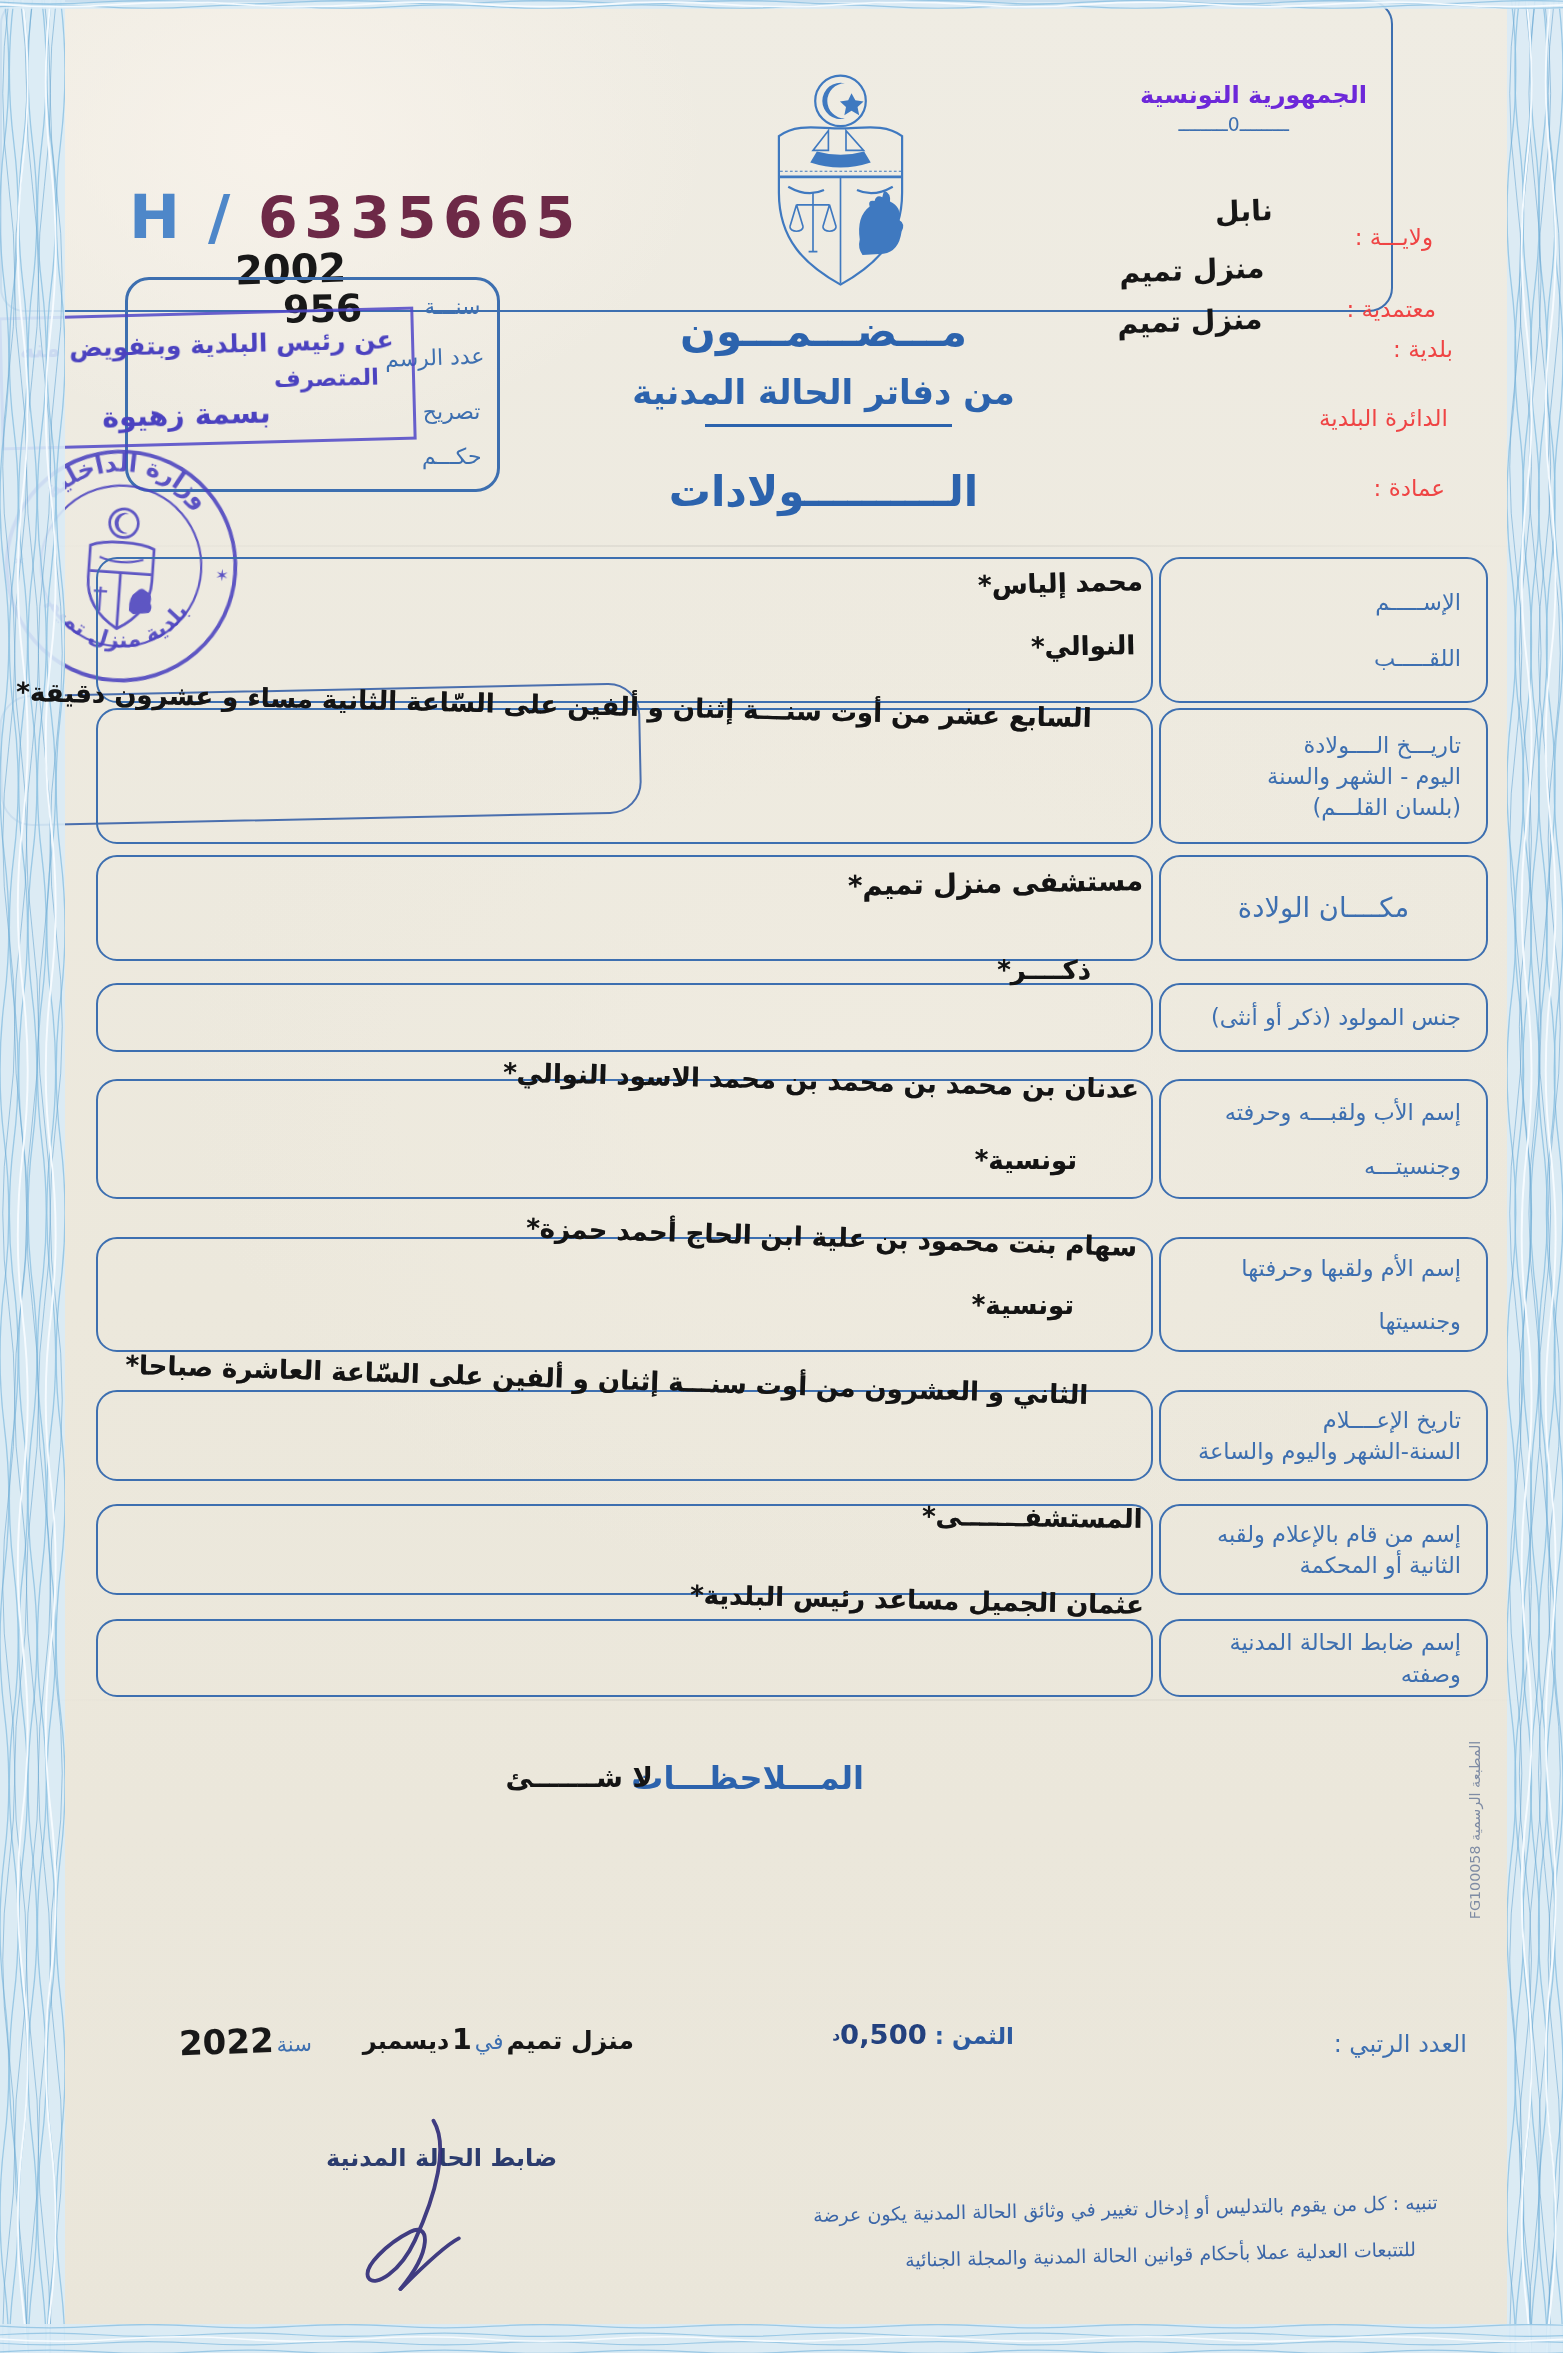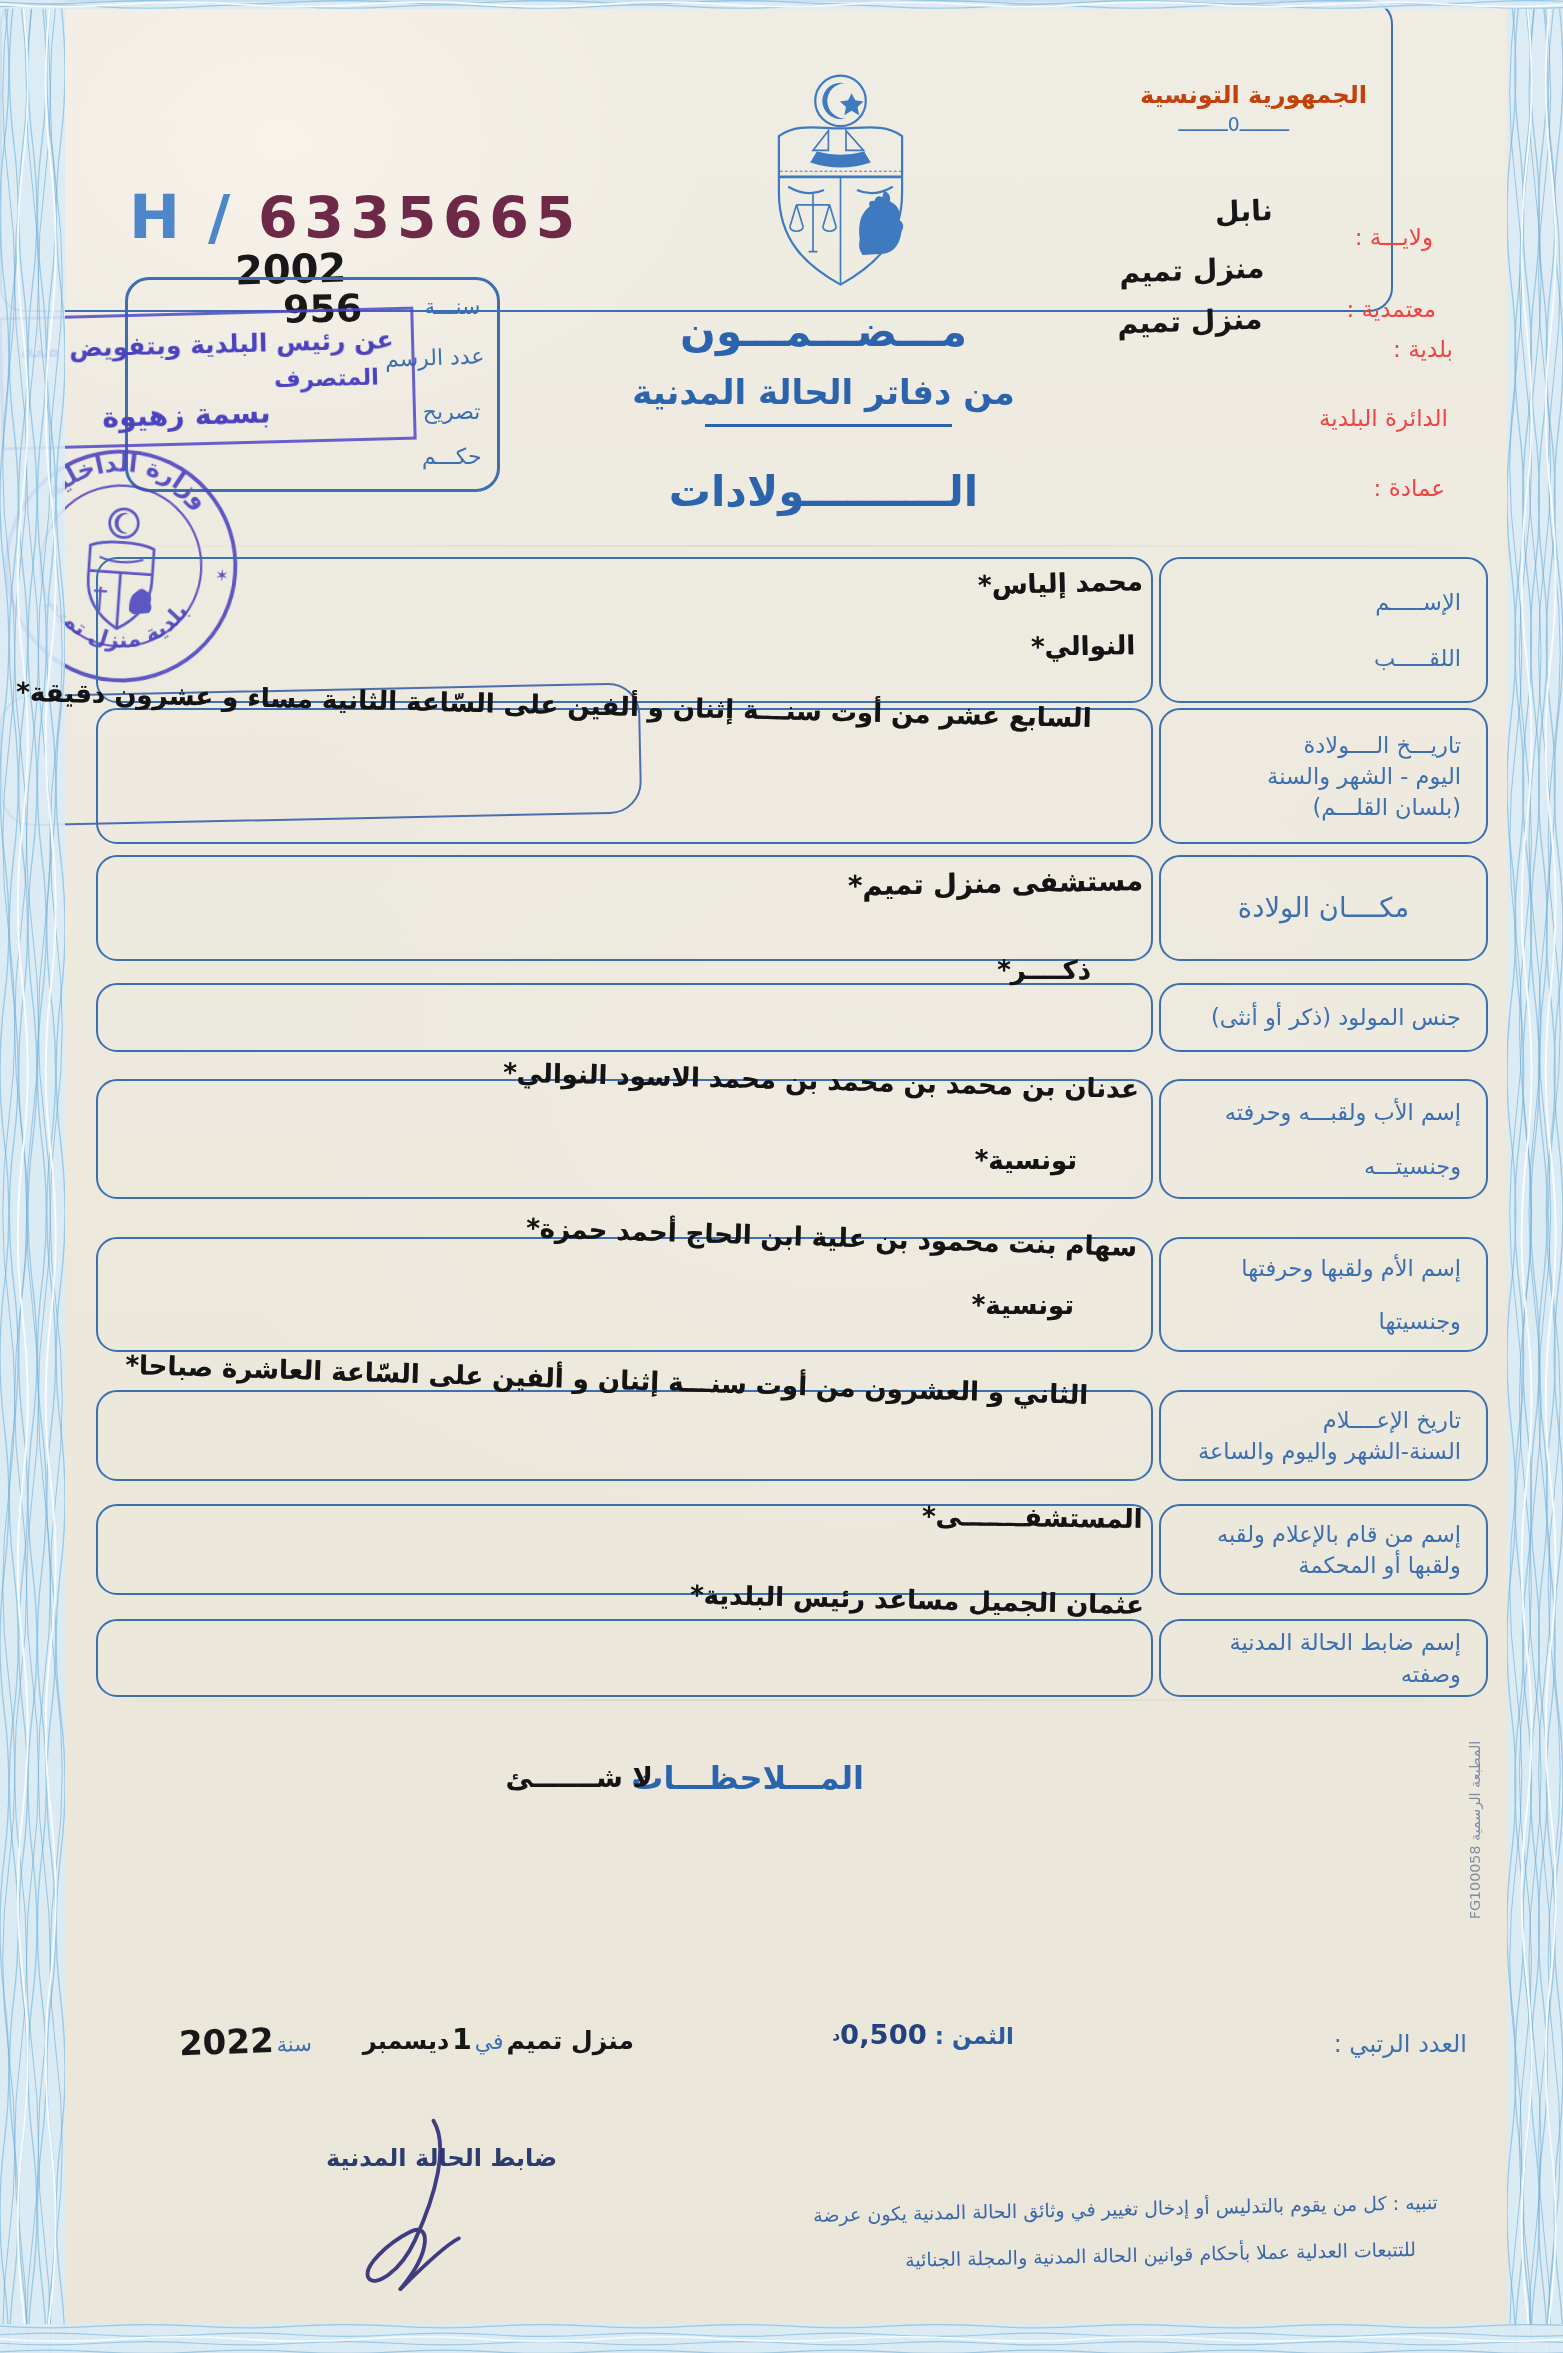--- a/index.html
+++ b/index.html
@@ -13,21 +13,21 @@
   }
   .abs{position:absolute;}
   .rtl{direction:rtl;unicode-bidi:isolate;}
   
   .band{position:absolute;z-index:1;}
   #band-left{left:0;top:0;width:65px;height:2354px;}
   #band-right{right:0;top:0;width:56px;height:2354px;}
   #band-top{left:0;top:0;width:1563px;height:8.8px;}
   #band-bottom{left:0;bottom:0;width:1563px;height:30px;}
   
-  .republic{right:196px;top:81px;font-size:24px;font-weight:bold;color:#c2410c;}
+  .republic{right:196px;top:81px;font-size:24px;font-weight:bold;color:#6d28d9;}
   .hdr-divider{right:274px;top:114px;font-size:18.7px;color:#3d6fb0;letter-spacing:1.1px;}
   .serial{left:129px;top:181px;font-size:61px;font-weight:bold;color:#4e87c9;letter-spacing:3.3px;}
   .serial .num{color:#6d2947;font-size:57px;letter-spacing:6.6px;font-weight:600;}
   .yr2002{left:235px;top:246px;font-size:40px;font-weight:bold;color:#181818;transform:rotate(-1.5deg);}
   .act956{left:283px;top:287px;font-size:38px;font-weight:bold;color:#181818;transform:rotate(-1deg);}
   .registry-box{left:125px;top:277px;width:369px;height:209px;border:3.3px solid #3d6fb0;border-radius:24px;}
   .registry-box span{position:absolute;font-size:22px;color:#3d6fb0;white-space:nowrap;}
   .rb-year{right:16.5px;top:14.3px;}
   .rb-act{right:13px;top:65px;transform:rotate(-2deg);}
   .rb-decl{right:16.5px;top:119px;}
@@ -254,21 +254,21 @@
   </div>
 <div class="lb r6">
     <div class="lb-inner g-sm">
   <span>تاريخ الإعــــلام</span>
   <span>السنة-الشهر واليوم والساعة</span>
     </div>
   </div>
 <div class="lb r7">
     <div class="lb-inner g-sm">
   <span>إسم من قام بالإعلام ولقبه</span>
-  <span>ولقبها أو المحكمة</span>
+  <span>الثانية أو المحكمة</span>
     </div>
   </div>
 <div class="lb r8">
     <div class="lb-inner g-sm">
   <span>إسم ضابط الحالة المدنية</span>
   <span>وصفته</span>
     </div>
   </div>
 
 

